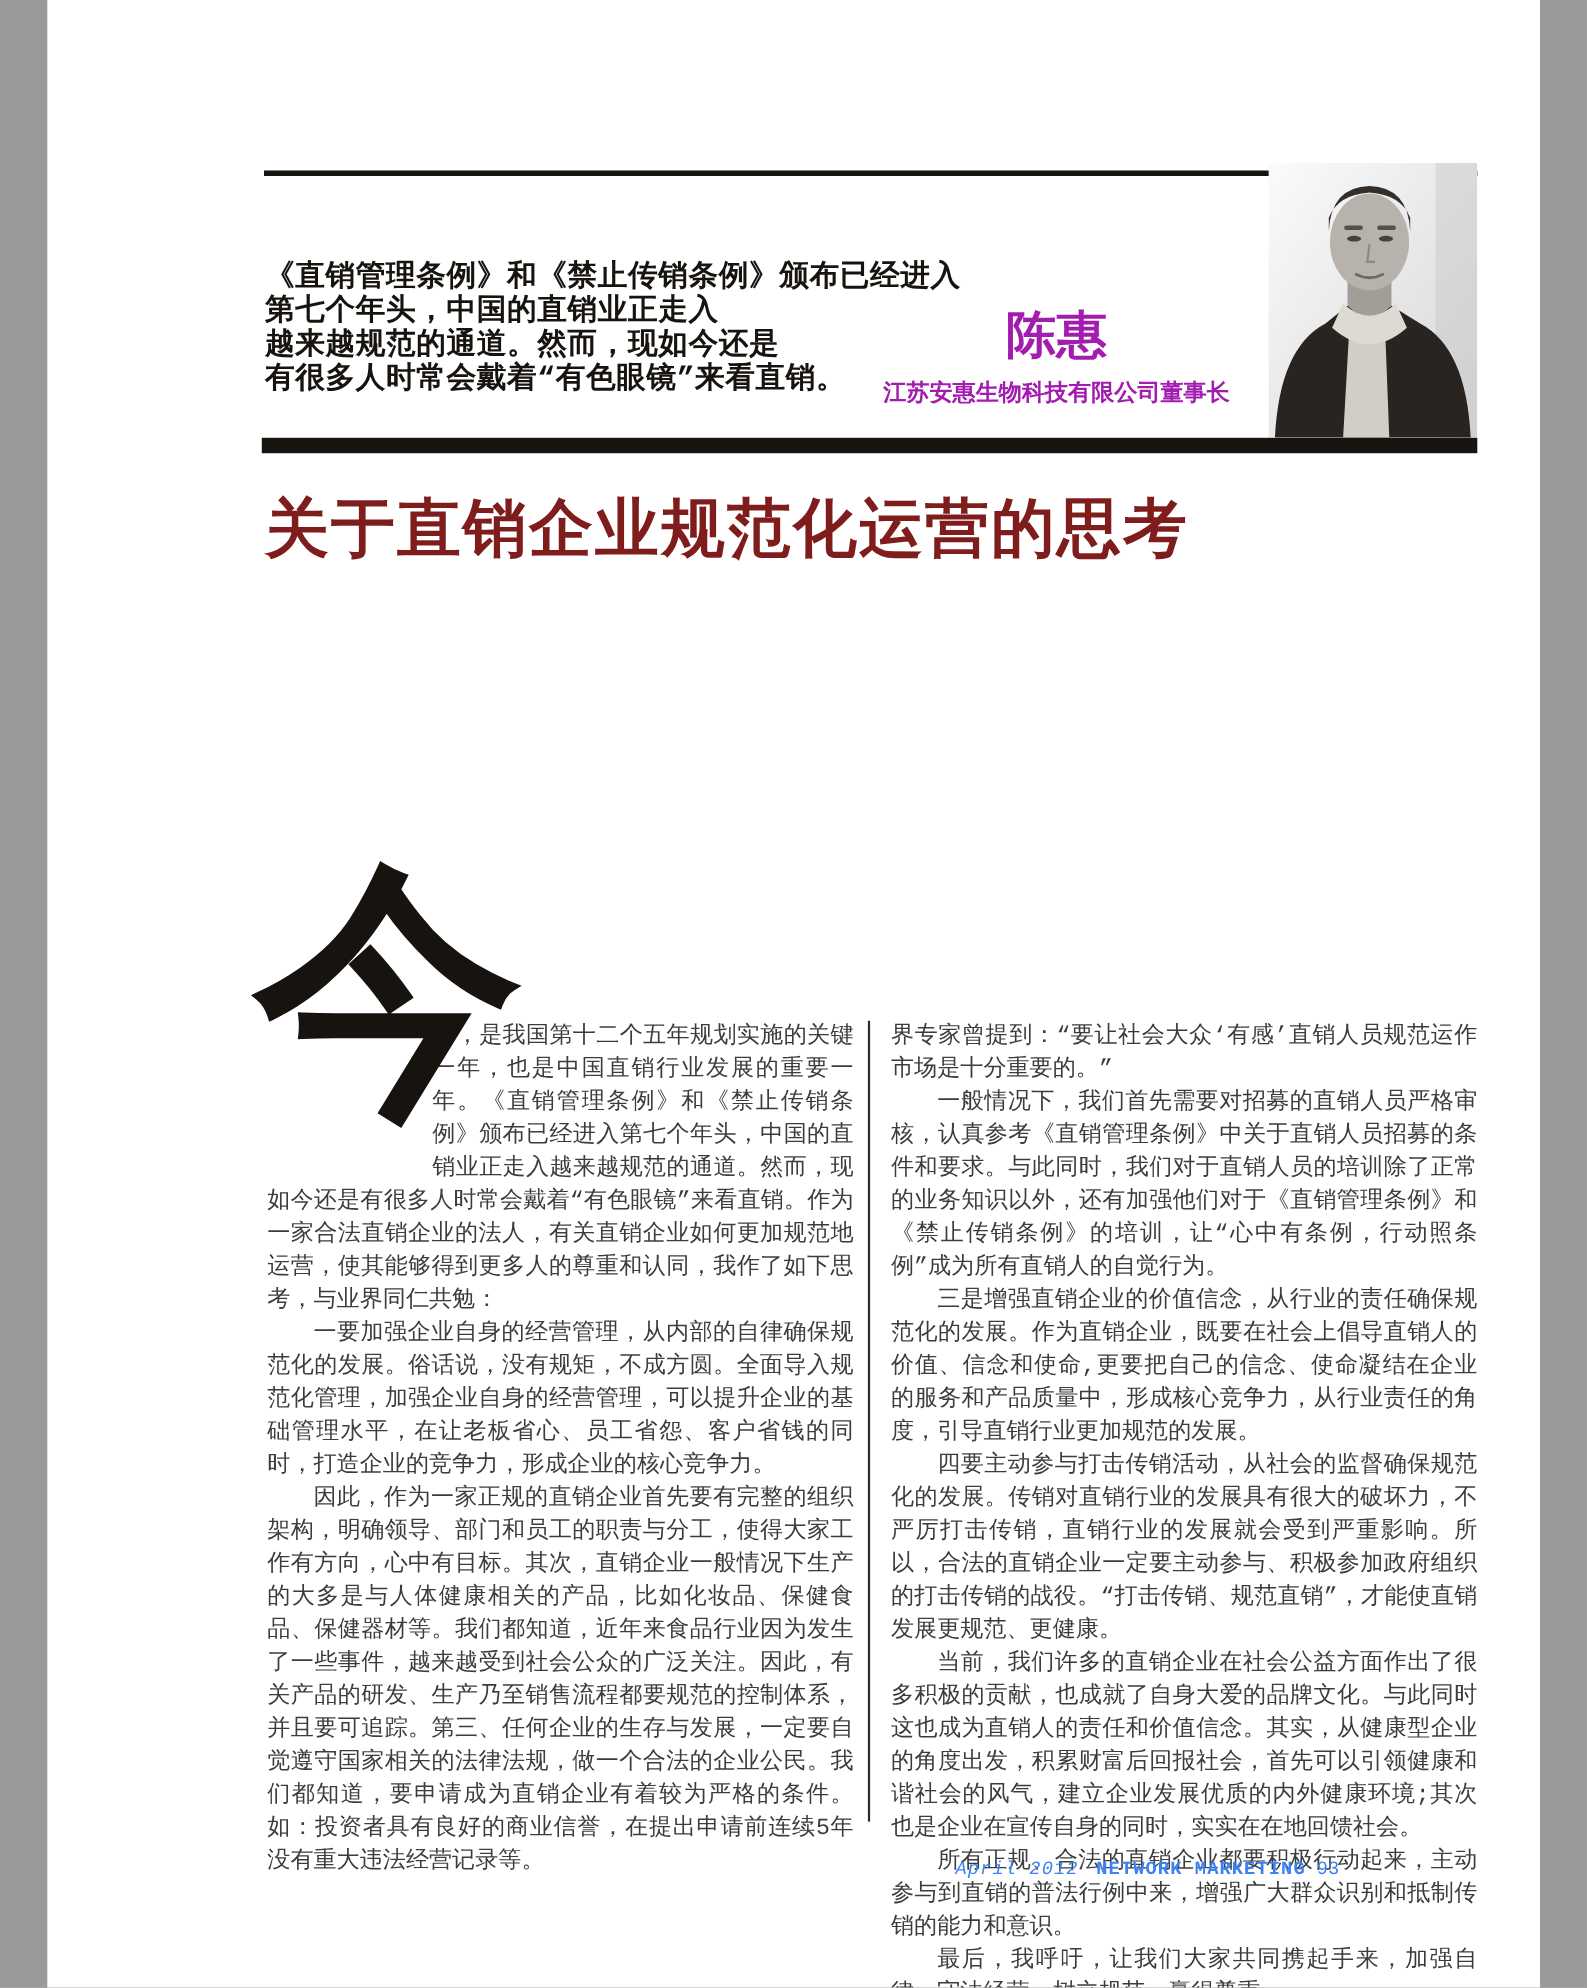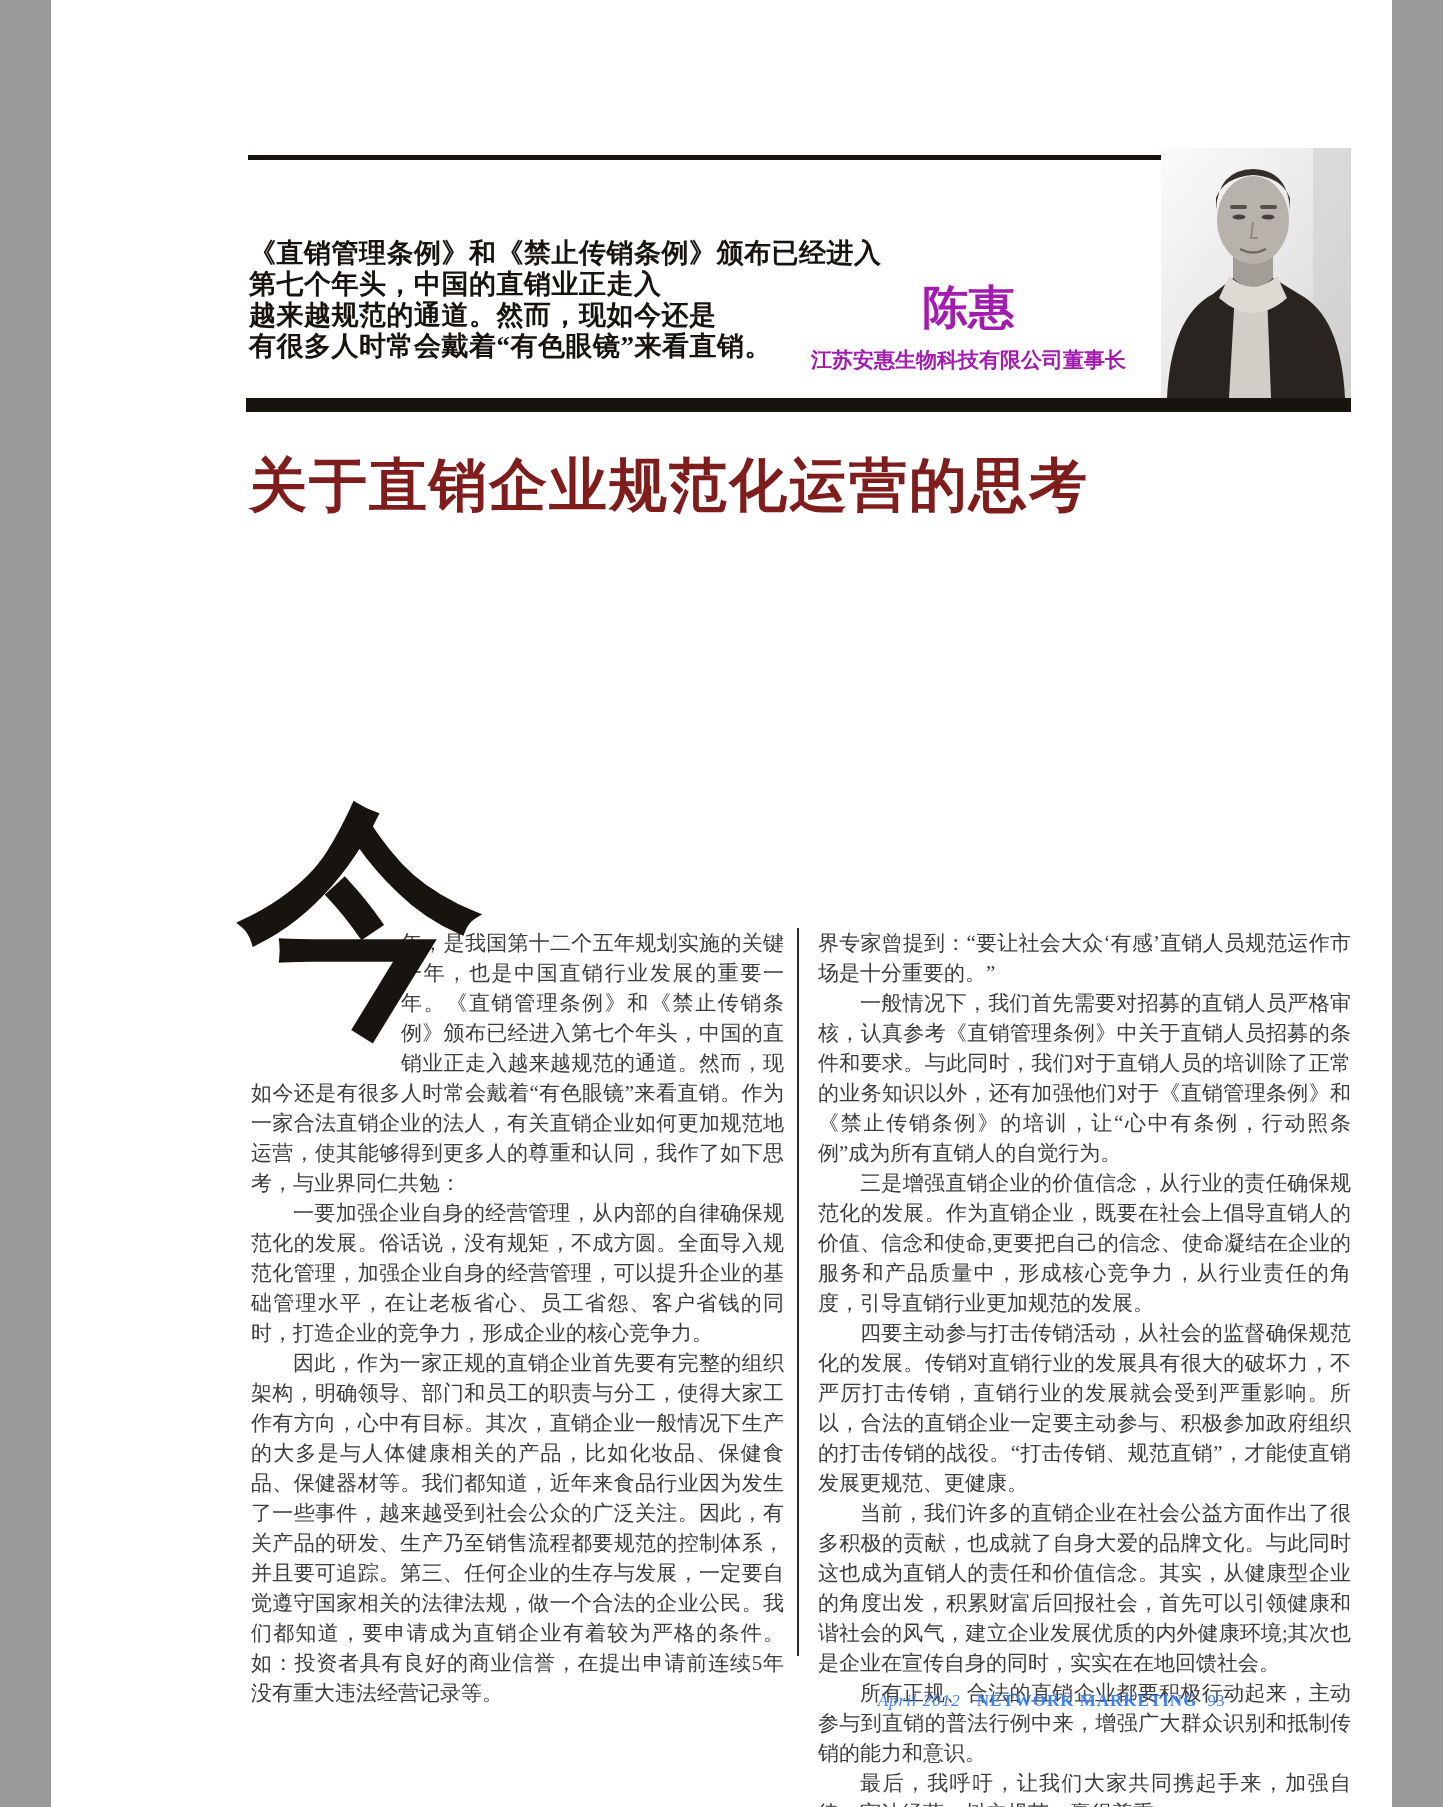--- a/index.html
+++ b/index.html
@@ -1,22 +1,23 @@
 <!DOCTYPE html>
 <html><head>
 <meta charset="utf-8">
 <style>
   html,body { margin:0; padding:0; background:#9a9a9a; }
   .page {
     position:relative;
     width:1341px; height:1807px;
     background:#ffffff;
     overflow:hidden;
-    font-family:Liberation Serif, serif;
+    font-family:Liberation Mono, monospace;
     margin:0 auto;
+    padding-left:16px;
   }
   .rule-top {
     position:absolute; left:197px; top:155px;
     width:1103px; height:5px; background:#17130f;
   }
   .quote {
     position:absolute; left:198px; top:238px;
     font-size:27px; font-weight:700; line-height:31px;
     color:#17130f; letter-spacing:0.5px; white-space:nowrap;
   }

